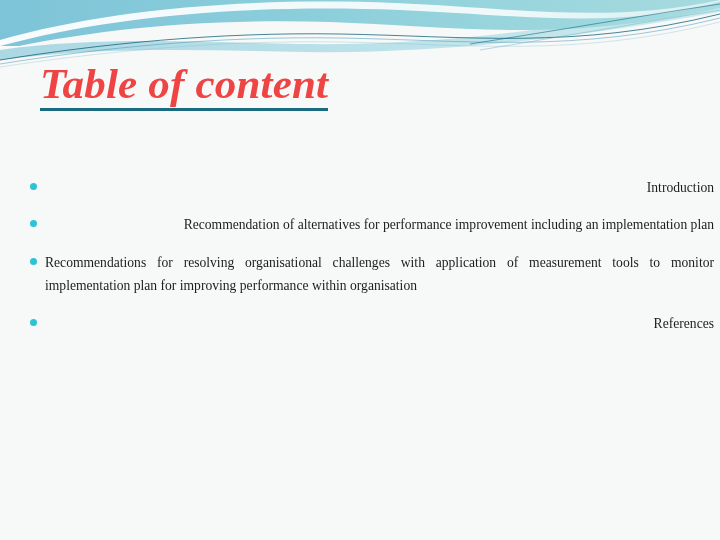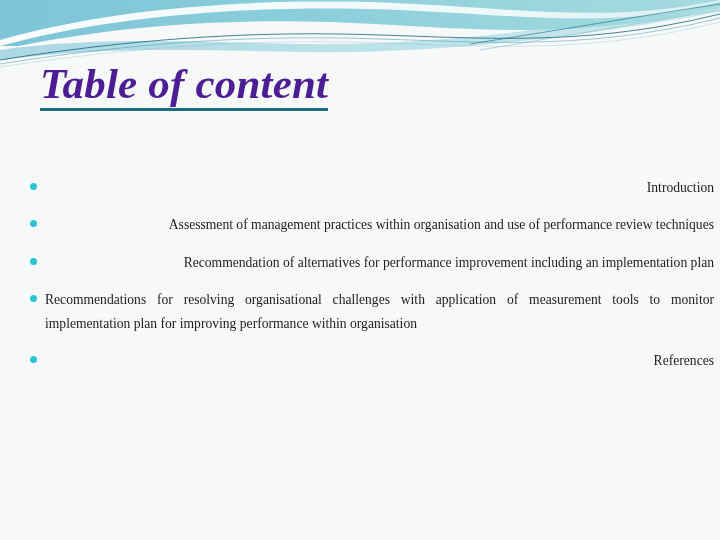--- a/index.html
+++ b/index.html
@@ -43,21 +43,21 @@
     left: 40px;
     top: 62px;
     width: 640px;
   }
   #slide-title {
     margin: 0;
     font-family: "Liberation Serif", "DejaVu Serif", serif;
     font-size: 43px;
     font-weight: bold;
     font-style: italic;
-    color: #4c1d95;
+    color: #ef4444;
     line-height: 1.0;
     letter-spacing: 0.2px;
     display: inline-block;
     white-space: nowrap;
     text-align: right;
   }
   #title-underline {
     height: 2.5px;
     background: #1a6a80;
     width: 330px;
@@ -155,24 +155,20 @@
     <div id="title-underline" style="width: 288px;"></div>
   </div>
 
   <ul id="toc-list">
     <li class="toc-item single-line">
       <span class="bullet-dot"></span>
       <span class="toc-text">Introduction</span>
     </li>
     <li class="toc-item single-line">
       <span class="bullet-dot"></span>
-      <span class="toc-text">Assessment of management practices within organisation and use of performance review techniques</span>
-    </li>
-    <li class="toc-item single-line">
-      <span class="bullet-dot"></span>
       <span class="toc-text">Recommendation of alternatives for performance improvement including an implementation plan</span>
     </li>
     <li class="toc-item">
       <span class="bullet-dot"></span>
       <span class="toc-text">Recommendations for resolving organisational challenges with application of measurement tools  to monitor implementation plan for improving performance within organisation</span>
     </li>
     <li class="toc-item single-line">
       <span class="bullet-dot"></span>
       <span class="toc-text">References</span>
     </li>

